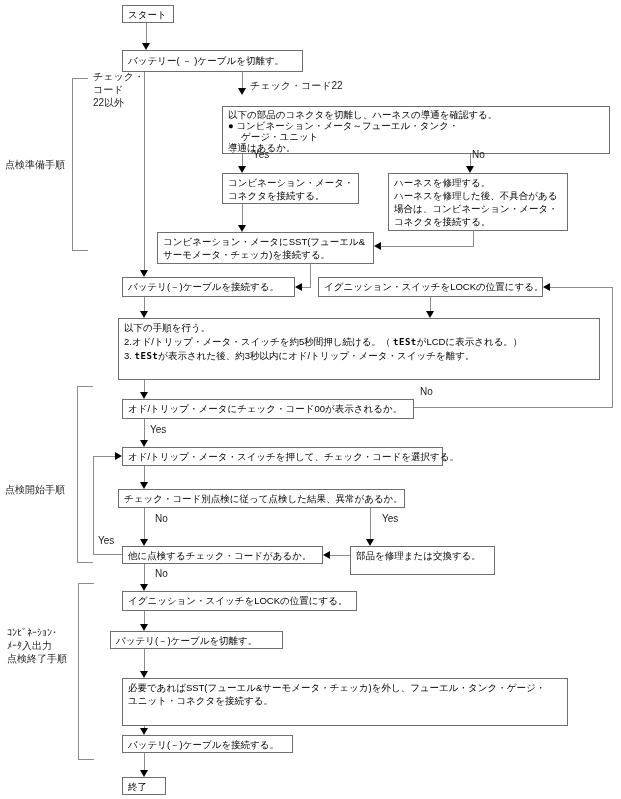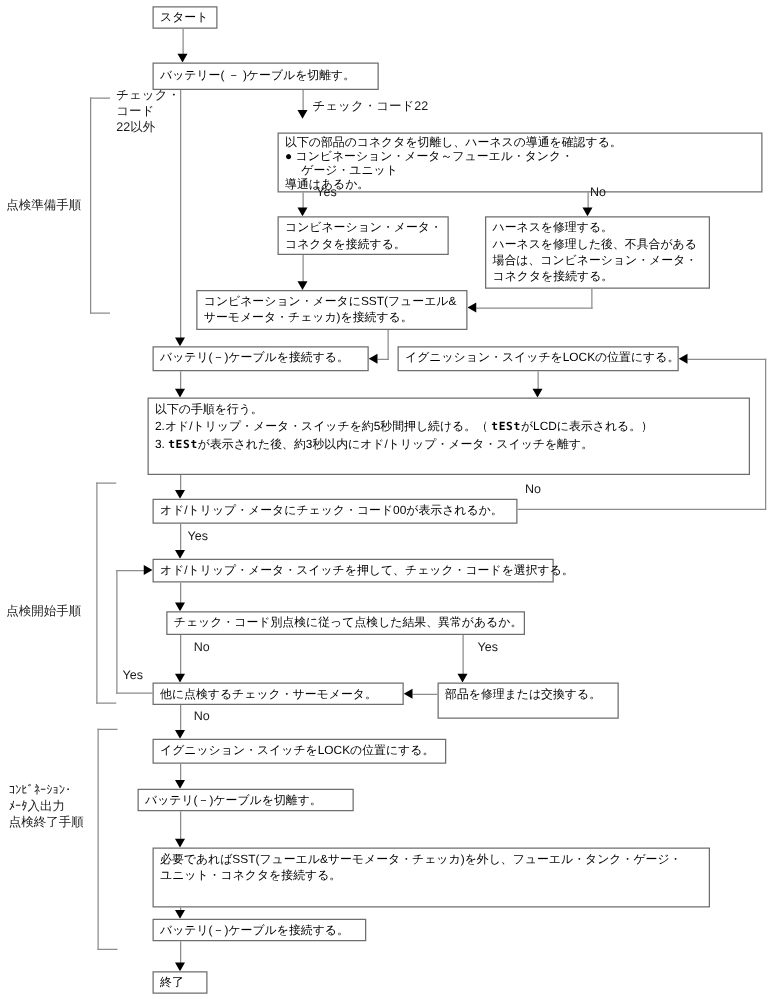--- a/index.html
+++ b/index.html
@@ -137,30 +137,30 @@
   </div>
 
   <div class="node" style="left:122px;top:399px;width:292px;height:20px">
     <span>オド/トリップ・メータにチェック・コード00が表示されるか。</span>
   </div>
 
   <div class="node" style="left:122px;top:447px;width:321px;height:19px">
     <span>オド/トリップ・メータ・スイッチを押して、チェック・コードを選択する。</span>
   </div>
 
-  <div class="node" style="left:133px;top:489px;width:287px;height:19px">
+  <div class="node" style="left:118px;top:489px;width:287px;height:19px">
     <span>チェック・コード別点検に従って点検した結果、異常があるか。</span>
   </div>
 
   <div class="node" style="left:350px;top:546px;width:145px;height:29px">
     <span>部品を修理または交換する。</span>
   </div>
 
   <div class="node" style="left:122px;top:546px;width:201px;height:18px">
-    <span>他に点検するチェック・サーモメータ。</span>
+    <span>他に点検するチェック・コードがあるか。</span>
   </div>
 
   <div class="node" style="left:122px;top:591px;width:235px;height:20px">
     <span>イグニッション・スイッチをLOCKの位置にする。</span>
   </div>
 
   <div class="node" style="left:110px;top:631px;width:173px;height:18px">
     <span>バッテリ(－)ケーブルを切離す。</span>
   </div>
 

